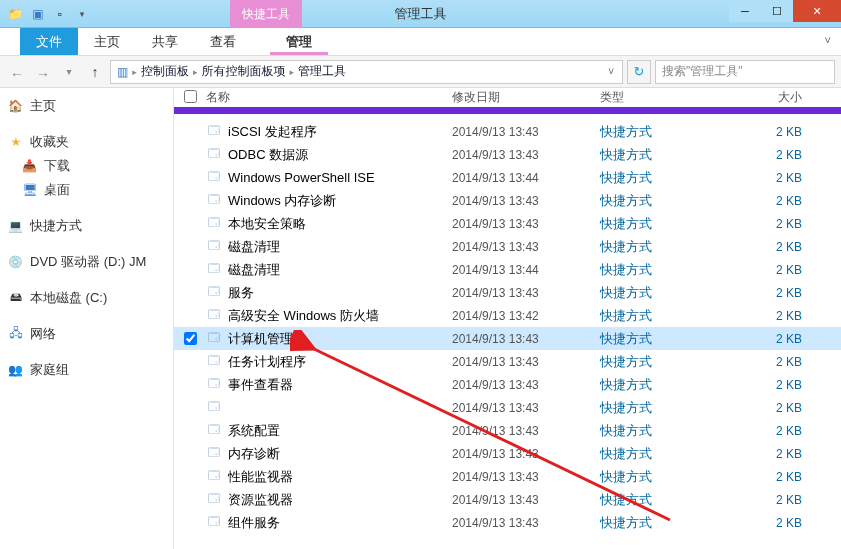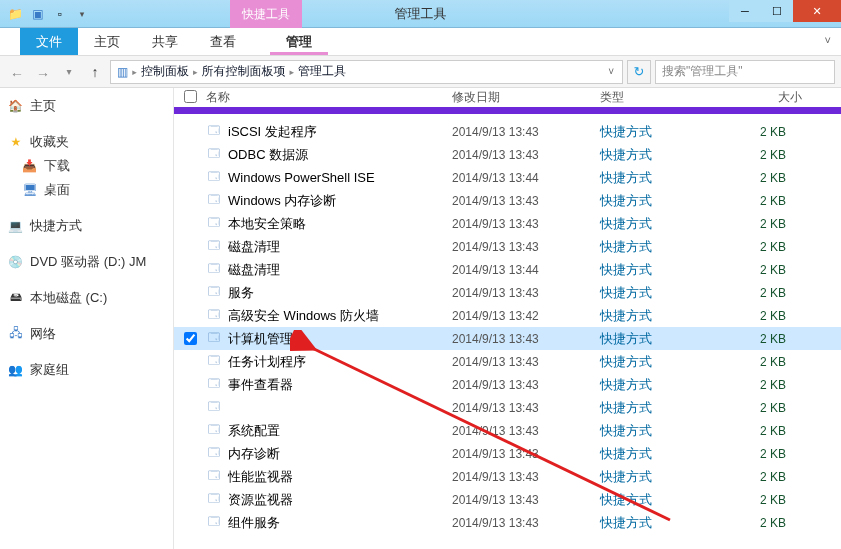--- a/index.html
+++ b/index.html
@@ -47,21 +47,21 @@
 
 .file-list { flex: 1; overflow: auto; font-size: 13px; padding-top: 6px; }
 .file-row { height: 23px; display: flex; align-items: center; padding-left: 10px; }
 .file-row.selected { background: #cde8ff; }
 .file-cb { width: 22px; display: flex; align-items: center; }
 .file-cb input { width: 13px; height: 13px; }
 .file-name { width: 246px; display: flex; align-items: center; gap: 6px; }
 .file-icon { width: 16px; height: 16px; display: flex; align-items: center; justify-content: center; font-size: 11px; color: #4a7bb5; }
 .file-date { width: 148px; color: #555; font-size: 12px; }
 .file-type { width: 144px; color: #0369a1; font-size: 13px; }
-.file-size { width: 66px; text-align: center; color: #14532d; font-size: 12px; padding-right: 8px; }
+.file-size { width: 66px; text-align: right; color: #0369a1; font-size: 12px; padding-right: 8px; }
 
 .annotation-arrow { position: absolute; pointer-events: none; z-index: 100; }
 </style>
 </head>
 <body>
 
 <div class="titlebar">
   <div class="qat">
     <span class="qat-icon">📁</span>
     <span class="qat-icon" style="color:#3a7bc8">▣</span>

